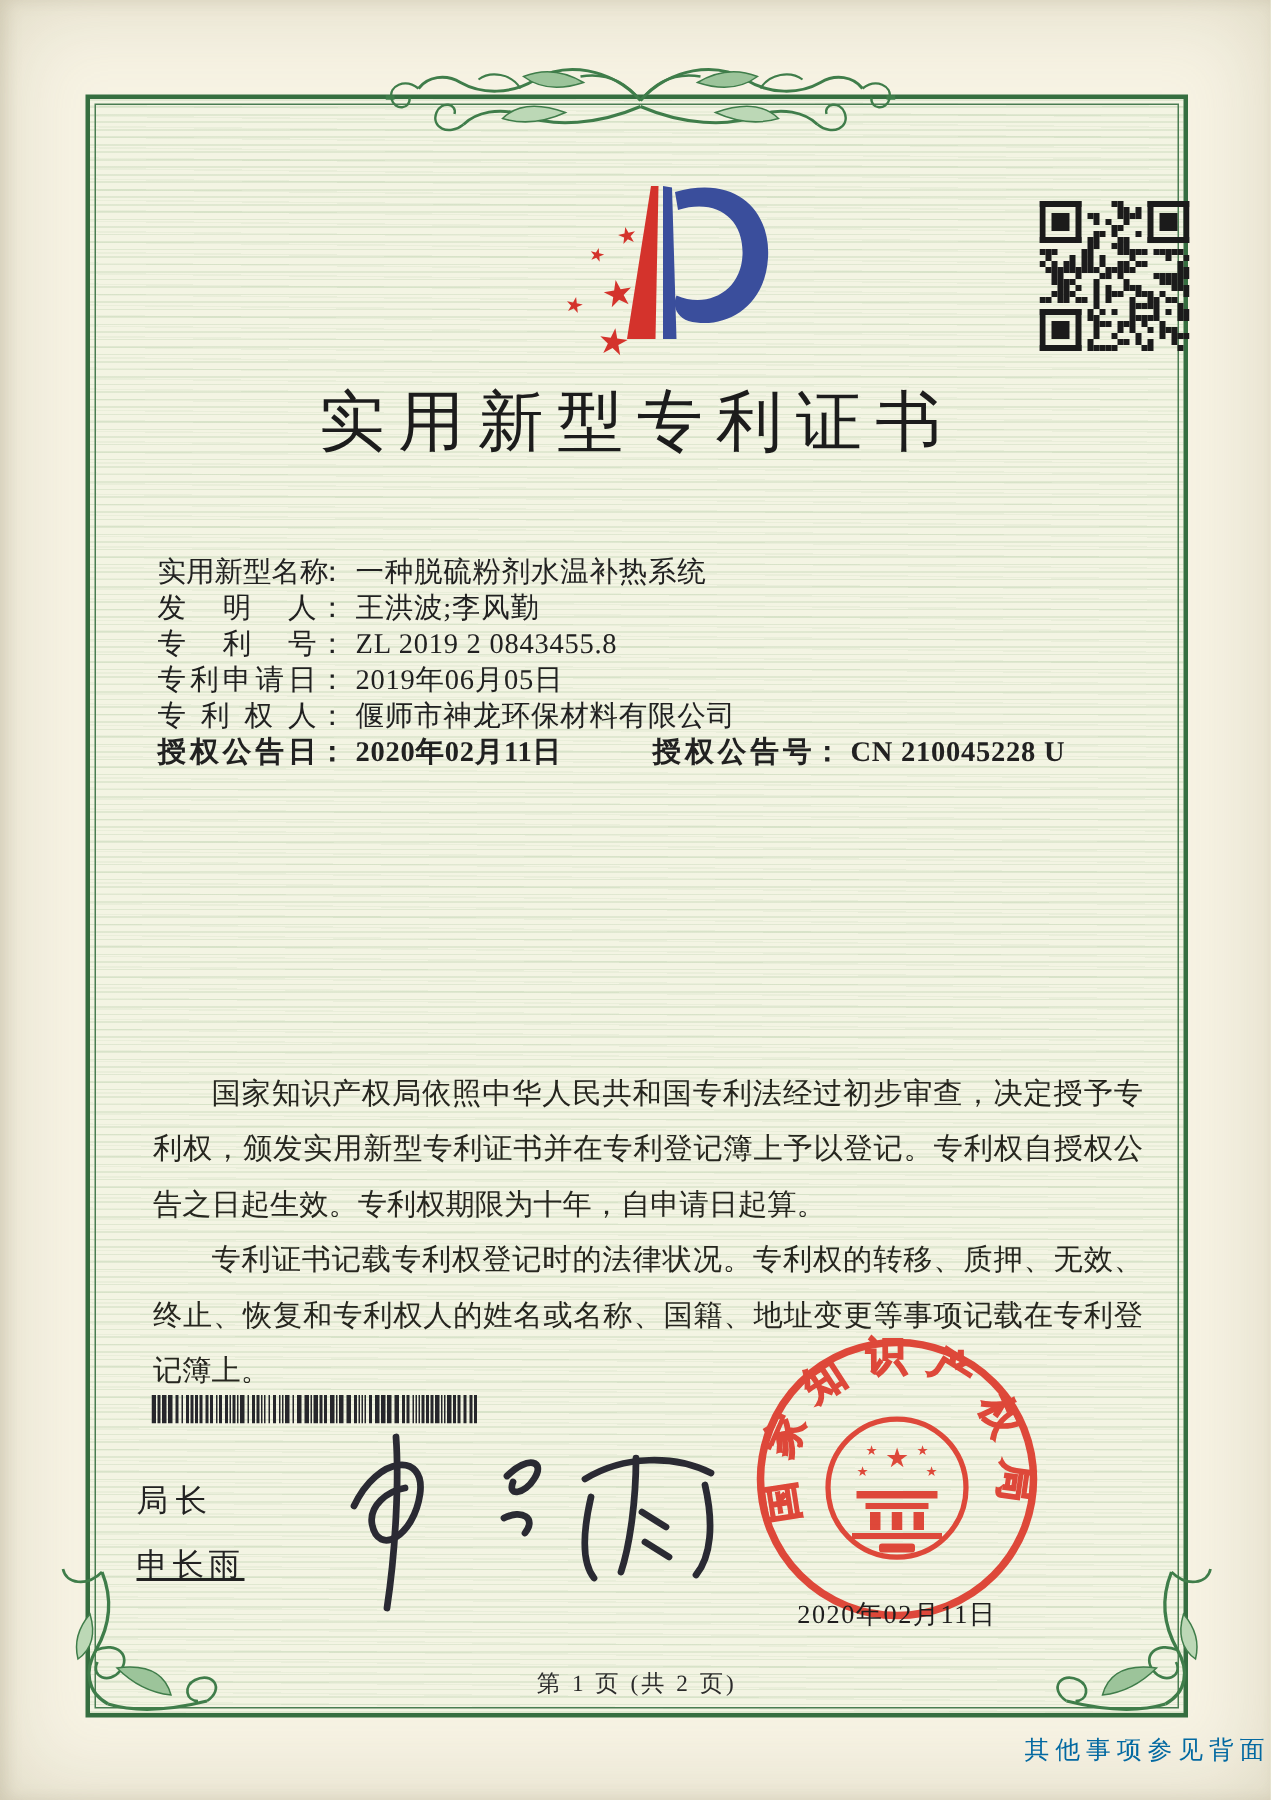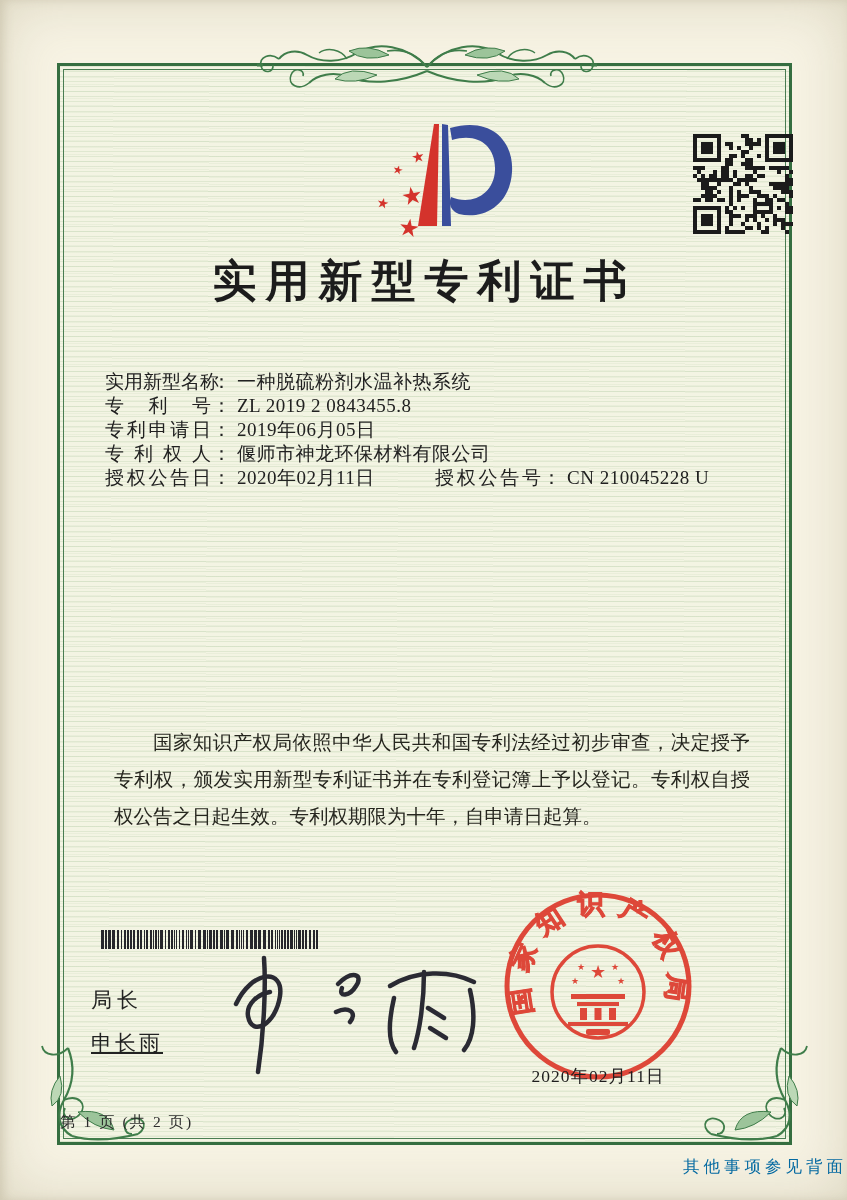--- a/index.html
+++ b/index.html
@@ -29,54 +29,54 @@
   }
   
   .cert-no{
     position:absolute;left:28px;top:52px;
     font-size:18px;color:#2b2b2b;letter-spacing:2px;white-space:nowrap;
   }
   .logo{position:absolute;left:292px;top:46px;width:164px;height:138px;}
   .qr{position:absolute;left:633px;top:68px;width:100px;height:100px;}
   .title{
     position:absolute;left:0;top:186px;width:100%;margin:0;
-    text-align:center;font-size:44px;font-weight:700;color:#1c1c1c;
+    text-align:center;font-size:44px;font-weight:400;color:#1c1c1c;
     letter-spacing:9px;font-family:"Liberation Serif","DejaVu Serif",serif;
   }
   
   .fields{
     position:absolute;left:45px;top:304px;width:665px;
     display:flex;flex-direction:column;
     font-size:19px;color:#212121;
   }
   .frow{white-space:nowrap;line-height:24px;}
   .flabel{display:inline-block;width:106px;text-align:justify;text-align-last:justify;vertical-align:bottom;}
   .fcolon{display:inline-block;margin:0 6px 0 1px;}
   .fvalue{letter-spacing:.5px;}
-  .grant-pair{display:inline-block;width:330px;}
+  .grant-pair{display:inline-block;width:330px;font-weight:bold;}
   
   .paras{
     position:absolute;left:42px;top:646px;width:660px;
     font-size:19.5px;line-height:37px;color:#26261f;text-align:justify;
   }
-  .paras p{margin:12px;text-indent:2em;}
+  .paras p{margin:0;text-indent:2em;font-family:Liberation Mono, monospace;}
   
   .barcode{position:absolute;left:41px;top:864px;width:220px;height:19px;}
   .signer-title{position:absolute;left:31px;top:920px;font-size:21px;color:#222;
     font-family:Liberation Sans, sans-serif;letter-spacing:5px;}
   .signer-name{position:absolute;left:31px;top:963px;font-size:21px;color:#222;
     font-family:"Liberation Sans","DejaVu Sans",sans-serif;letter-spacing:3px;text-decoration:underline;}
   .signature{position:absolute;left:158px;top:880px;width:280px;height:130px;}
   .seal{position:absolute;left:440px;top:822px;width:196px;height:196px;opacity:.92;}
   .seal-date{
     position:absolute;left:440px;top:998px;width:196px;text-align:center;
     font-size:17.5px;color:#1e1e1e;letter-spacing:1px;white-space:nowrap;
   }
   .page-note{
-    position:absolute;left:0;top:1046px;width:100%;text-align:left;
+    position:absolute;left:0;top:1046px;width:100%;text-align:center;
     font-size:15.5px;color:#2b2b2b;letter-spacing:2px;
   }
   .back-note{
     position:absolute;left:0;top:1156px;width:100%;text-align:right;
     font-size:16.5px;color:#0369a1;letter-spacing:4px;
   }
   
   .orn-top{position:absolute;left:197px;top:-37px;width:340px;height:74px;}
   .corner{position:absolute;width:112px;height:112px;}
   .corner-bl{left:-22px;bottom:-12px;}
@@ -360,35 +360,39 @@
         <rect x="8" y="80" width="12" height="12" fill="#1b1b1b"></rect>
       </svg>
 
     <h1 class="title">实用新型专利证书</h1>
 
     <div class="fields">
       <div class="frow">
         <span class="flabel">实用新型名称</span><span class="fcolon">：</span><span class="fvalue">一种脱硫粉剂水温补热系统</span>
       </div>
       <div class="frow">
+        <span class="flabel">发明人</span><span class="fcolon">：</span><span class="fvalue">王洪波;李风勤</span>
+      </div>
+      <div class="frow">
         <span class="flabel">专利号</span><span class="fcolon">：</span><span class="fvalue">ZL 2019 2 0843455.8</span>
       </div>
       <div class="frow">
         <span class="flabel">专利申请日</span><span class="fcolon">：</span><span class="fvalue">2019年06月05日</span>
       </div>
       <div class="frow">
         <span class="flabel">专利权人</span><span class="fcolon">：</span><span class="fvalue">偃师市神龙环保材料有限公司</span>
       </div>
       <div class="frow">
         <span class="grant-pair"><span class="flabel">授权公告日</span><span class="fcolon">：</span><span class="fvalue">2020年02月11日</span></span><span class="grant-pair"><span class="flabel">授权公告号</span><span class="fcolon">：</span><span class="fvalue">CN 210045228 U</span></span>
       </div>
     </div>
 
     <div class="paras">
       <p>国家知识产权局依照中华人民共和国专利法经过初步审查，决定授予专利权，颁发实用新型专利证书并在专利登记簿上予以登记。专利权自授权公告之日起生效。专利权期限为十年，自申请日起算。</p>
+      <p>专利证书记载专利权登记时的法律状况。专利权的转移、质押、无效、终止、恢复和专利权人的姓名或名称、国籍、地址变更等事项记载在专利登记簿上。</p>
     </div>
 
     <svg class="barcode" id="barcode" viewBox="0 0 220 19" preserveAspectRatio="none">
         <rect x="0" y="0" width="3" height="19" fill="#26262b"></rect>
         <rect x="4" y="0" width="2" height="19" fill="#26262b"></rect>
         <rect x="7" y="0" width="3" height="19" fill="#26262b"></rect>
         <rect x="11" y="0" width="3" height="19" fill="#26262b"></rect>
         <rect x="16" y="0" width="2" height="19" fill="#26262b"></rect>
         <rect x="20" y="0" width="1" height="19" fill="#26262b"></rect>
         <rect x="23" y="0" width="2" height="19" fill="#26262b"></rect>

